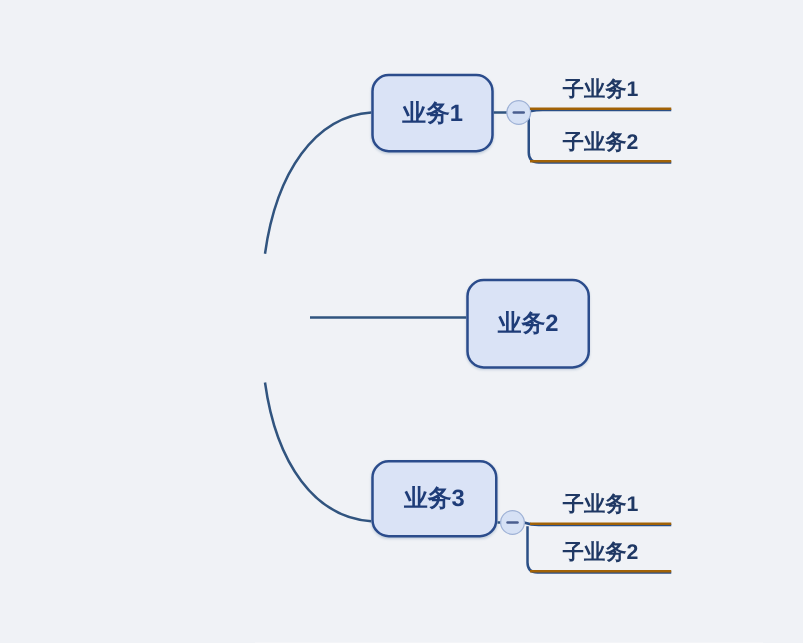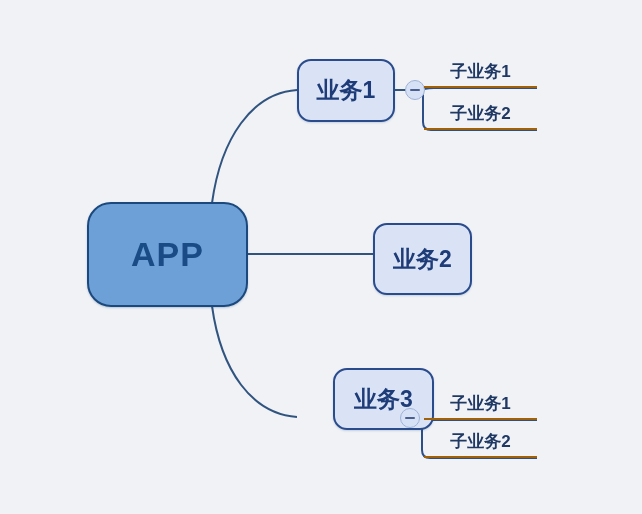--- a/index.html
+++ b/index.html
@@ -45,27 +45,27 @@
     letter-spacing: 1px;
     color: #1A4B85;
   }
   .branch-node {
     background: #DAE3F6;
     border: 2px solid #2B4C8C;
     border-radius: 14px;
     box-shadow: 0 1px 2px rgba(27, 73, 125, 0.2);
   }
   .branch-node .label {
-    font-size: 23px;
+    font-size: 19px;
     font-weight: bold;
     color: #1E3C78;
   }
   .branch-1 { left: 297px; top: 59px;  width: 98px;  height: 63px; }
   .branch-2 { left: 373px; top: 223px; width: 99px;  height: 72px; }
-  .branch-3 { left: 297px; top: 368px; width: 101px; height: 62px; margin-left: 36px; }
+  .branch-3 { left: 297px; top: 368px; width: 101px; height: 62px; }
   .child-topic {
     position: absolute;
     width: 113px;
     height: 30px;
     display: flex;
     align-items: flex-end;
     justify-content: center;
     box-sizing: border-box;
     border-bottom: 2px solid #a16207;
     padding-bottom: 3px;
@@ -115,23 +115,20 @@
 
     <path d="M 424 89 Q 429 88 434 88 H 537" stroke="#2B4F86" stroke-width="2"></path>
     <path d="M 423 91 V 122 Q 423 130 431 130 H 537" stroke="#2B4F86" stroke-width="2"></path>
 
     <path d="M 398 418 H 401" stroke="#31547F" stroke-width="2"></path>
 
     <path d="M 419 418 Q 425 420 431 420 H 537" stroke="#2B4F86" stroke-width="2"></path>
     <path d="M 422 421 V 450 Q 422 458 430 458 H 537" stroke="#2B4F86" stroke-width="2"></path>
   </svg>
 
-  <div class="node root-node">
-    <span class="label">APP</span>
-  </div>
 
   <div class="node branch-node branch-1">
     <span class="label">业务1</span>
   </div>
 
   <div class="node branch-node branch-2">
     <span class="label">业务2</span>
   </div>
 
   <div class="node branch-node branch-3">

